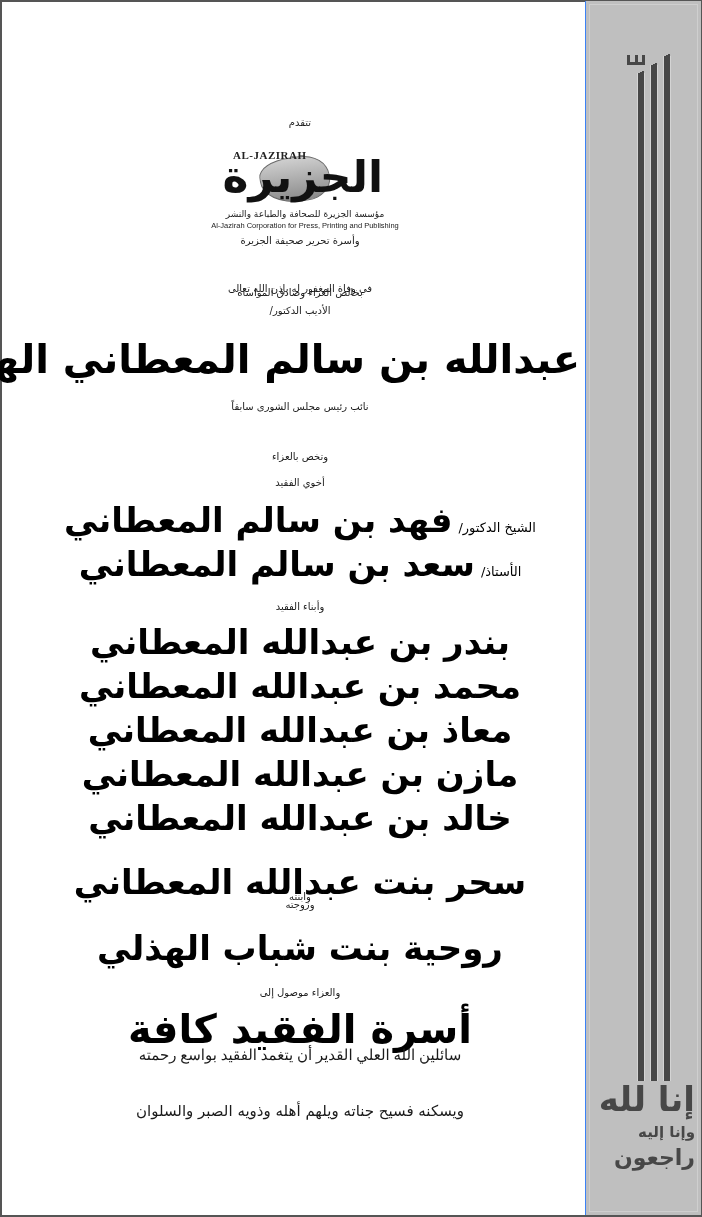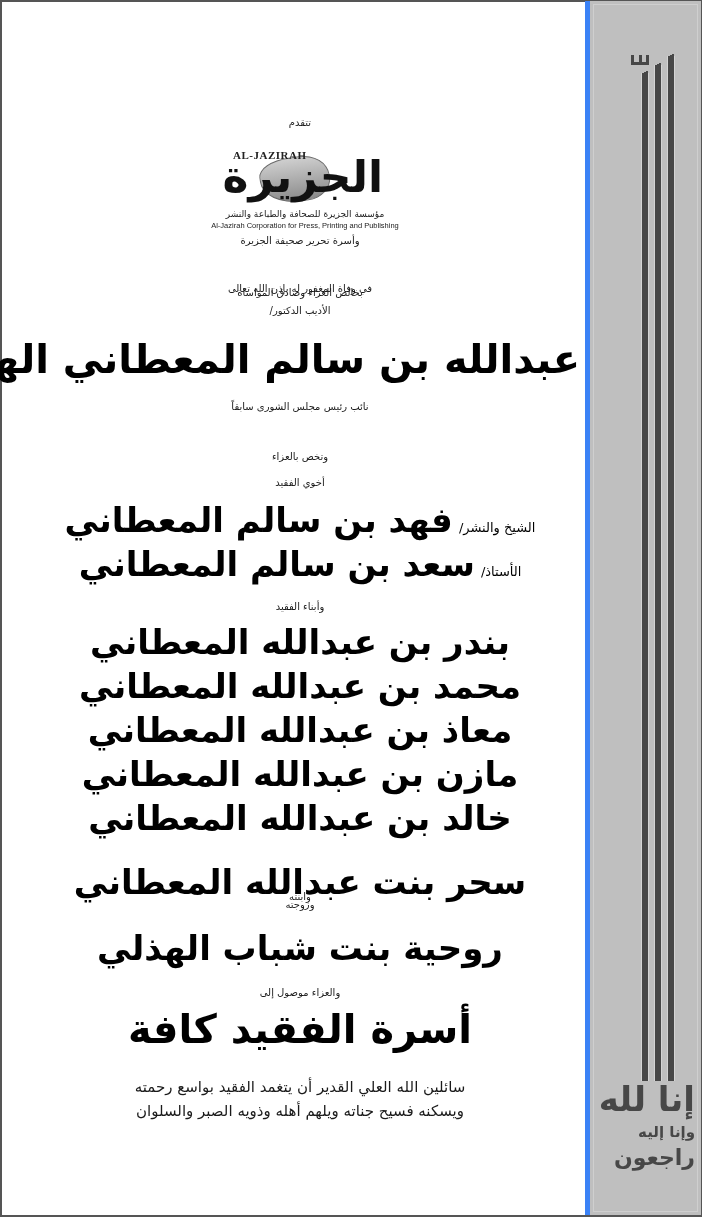--- a/index.html
+++ b/index.html
@@ -4,21 +4,21 @@
 <style>
   * { box-sizing: border-box; margin: 0; padding: 0; }
   html, body { width: 702px; height: 1217px; background: #ffffff; overflow: hidden; }
   body { font-family: "DejaVu Sans", sans-serif; color: #111; position: relative; }
   .frame {
     position: absolute; left: 0; top: 0; width: 702px; height: 1217px;
     border: 2px solid #555; border-right-width: 1px; background: #fff;
   }
   .sidebar {
     position: absolute; left: 585px; top: 1px; width: 116px; height: 1214px;
-    background: #bfbfbf; border-left: 5px solid #3b82f6;
+    background: #bfbfbf; border-left: 1px solid #3b82f6;
   }
   .sidebar .inner-border {
     position: absolute; left: 3px; top: 3px; right: 3px; bottom: 3px;
     border: 1px solid #cfcfcf;
   }
   .stroke {
     position: absolute; width: 6px; background: #474747;
     box-shadow: 1px 0 0 #d4d4d4, -1px 0 0 #d4d4d4;
   }
   .stroke.s1 { left: 52px; top: 72px; height: 1008px; }
@@ -115,21 +115,21 @@
   <div class="line small" style="top:280px;">في وفاة المغفور له بإذن الله تعالى</div>
   <div class="line small" style="top:302px;">الأديب الدكتور/</div>
 
   <div class="line huge" style="top:336px;">عبدالله بن سالم المعطاني الهذلي</div>
   <div class="line small" style="top:398px;">نائب رئيس مجلس الشورى سابقاً</div>
 
   <div class="line small" style="top:448px;">وتخص بالعزاء</div>
   <div class="line small" style="top:474px;">أخوي الفقيد</div>
 
   <div class="line big" style="top:500px;">
-    <span class="title-inline">الشيخ والنشر/</span><span>فهد بن سالم المعطاني</span>
+    <span class="title-inline">الشيخ الدكتور/</span><span>فهد بن سالم المعطاني</span>
   </div>
   <div class="line big" style="top:544px;">
     <span class="title-inline">الأستاذ/</span><span>سعد بن سالم المعطاني</span>
   </div>
 
   <div class="line small" style="top:598px;">وأبناء الفقيد</div>
   <div class="line big" style="top:622px;">بندر بن عبدالله المعطاني</div>
   <div class="line big" style="top:666px;">محمد بن عبدالله المعطاني</div>
   <div class="line big" style="top:710px;">معاذ بن عبدالله المعطاني</div>
   <div class="line big" style="top:754px;">مازن بن عبدالله المعطاني</div>
@@ -137,15 +137,15 @@
 
   <div class="line small" style="top:888px;">وابنته</div>
   <div class="line big" style="top:862px;">سحر بنت عبدالله المعطاني</div>
 
   <div class="line small" style="top:896px;">وزوجته</div>
   <div class="line big" style="top:928px;">روحية بنت شباب الهذلي</div>
 
   <div class="line small" style="top:984px;">والعزاء موصول إلى</div>
   <div class="line huge" style="top:1006px;">أسرة الفقيد كافة</div>
 
-  <div class="line small" style="top:1078px; font-size:15px;">سائلين الله العلي القدير أن يتغمد الفقيد بواسع رحمته</div>
+  <div class="line small" style="top:1046px; font-size:15px;font-family:Liberation Serif, serif;">سائلين الله العلي القدير أن يتغمد الفقيد بواسع رحمته</div>
   <div class="line small" style="top:1102px; font-size:15px;">ويسكنه فسيح جناته ويلهم أهله وذويه الصبر والسلوان</div>
 </div>
 
 </body></html>

